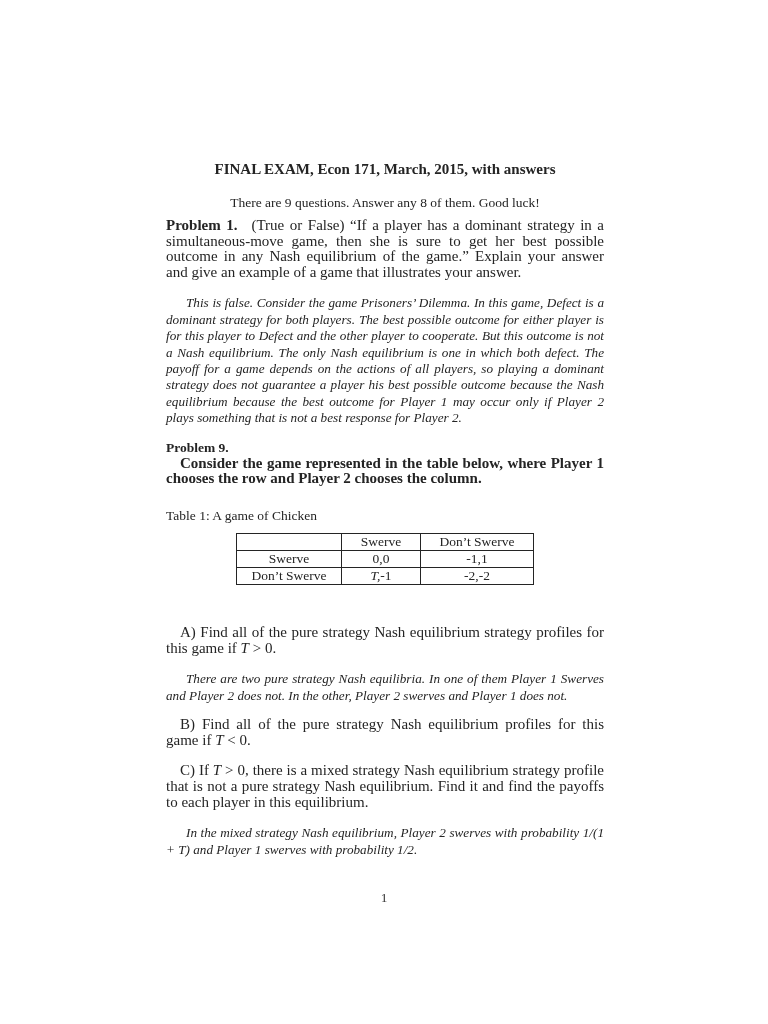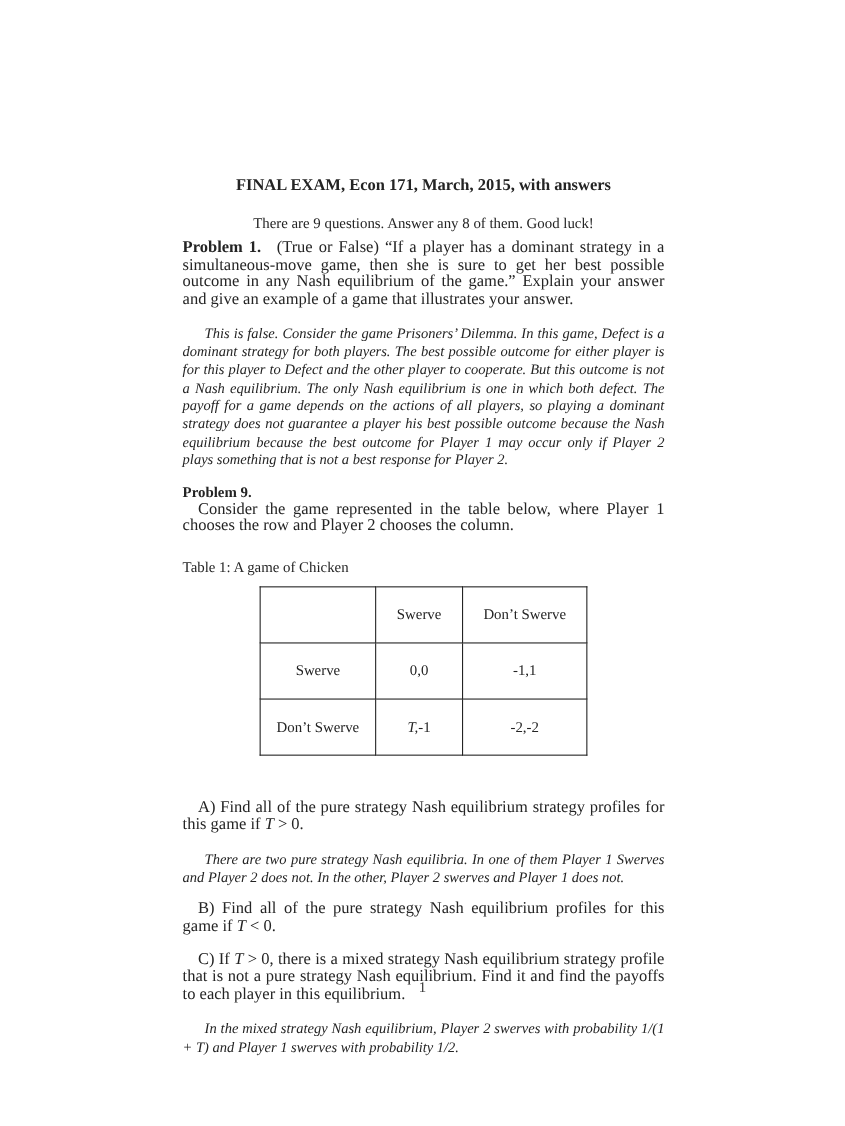--- a/index.html
+++ b/index.html
@@ -52,34 +52,34 @@
     line-height: 16.4px;
     text-align: justify;
     text-indent: 20px;
   }
   .ans-1 { margin-top: 11px; }
   .heading-p2 {
     font-size: 13.5px;
     font-weight: bold;
     margin-top: 9px;
   }
-  .intro { text-indent: 14px; margin-top: 0; }
+  .intro { text-indent: 14px; margin-top: 0; font-weight: bold; }
   .caption {
     font-size: 13.5px;
     margin-top: 21px;
   }
   table.payoff {
     margin: 9px auto 0 auto;
     border-collapse: collapse;
     font-size: 13.5px;
   }
   .payoff td, .payoff th {
     border: 1px solid #242424;
     text-align: center;
-    padding: 17px 8px;
+    padding: 0 8px;
     height: 16px;
     font-weight: normal;
   }
   .payoff .col-label { width: 88px; }
   .payoff .col-swerve { width: 62px; }
   .payoff .col-dont { width: 96px; }
   .cell-math-t::first-letter { font-style: italic; }
   .question { text-indent: 14px; }
   .q-a { margin-top: 40px; }
   .ans-a { margin-top: 15px; }

